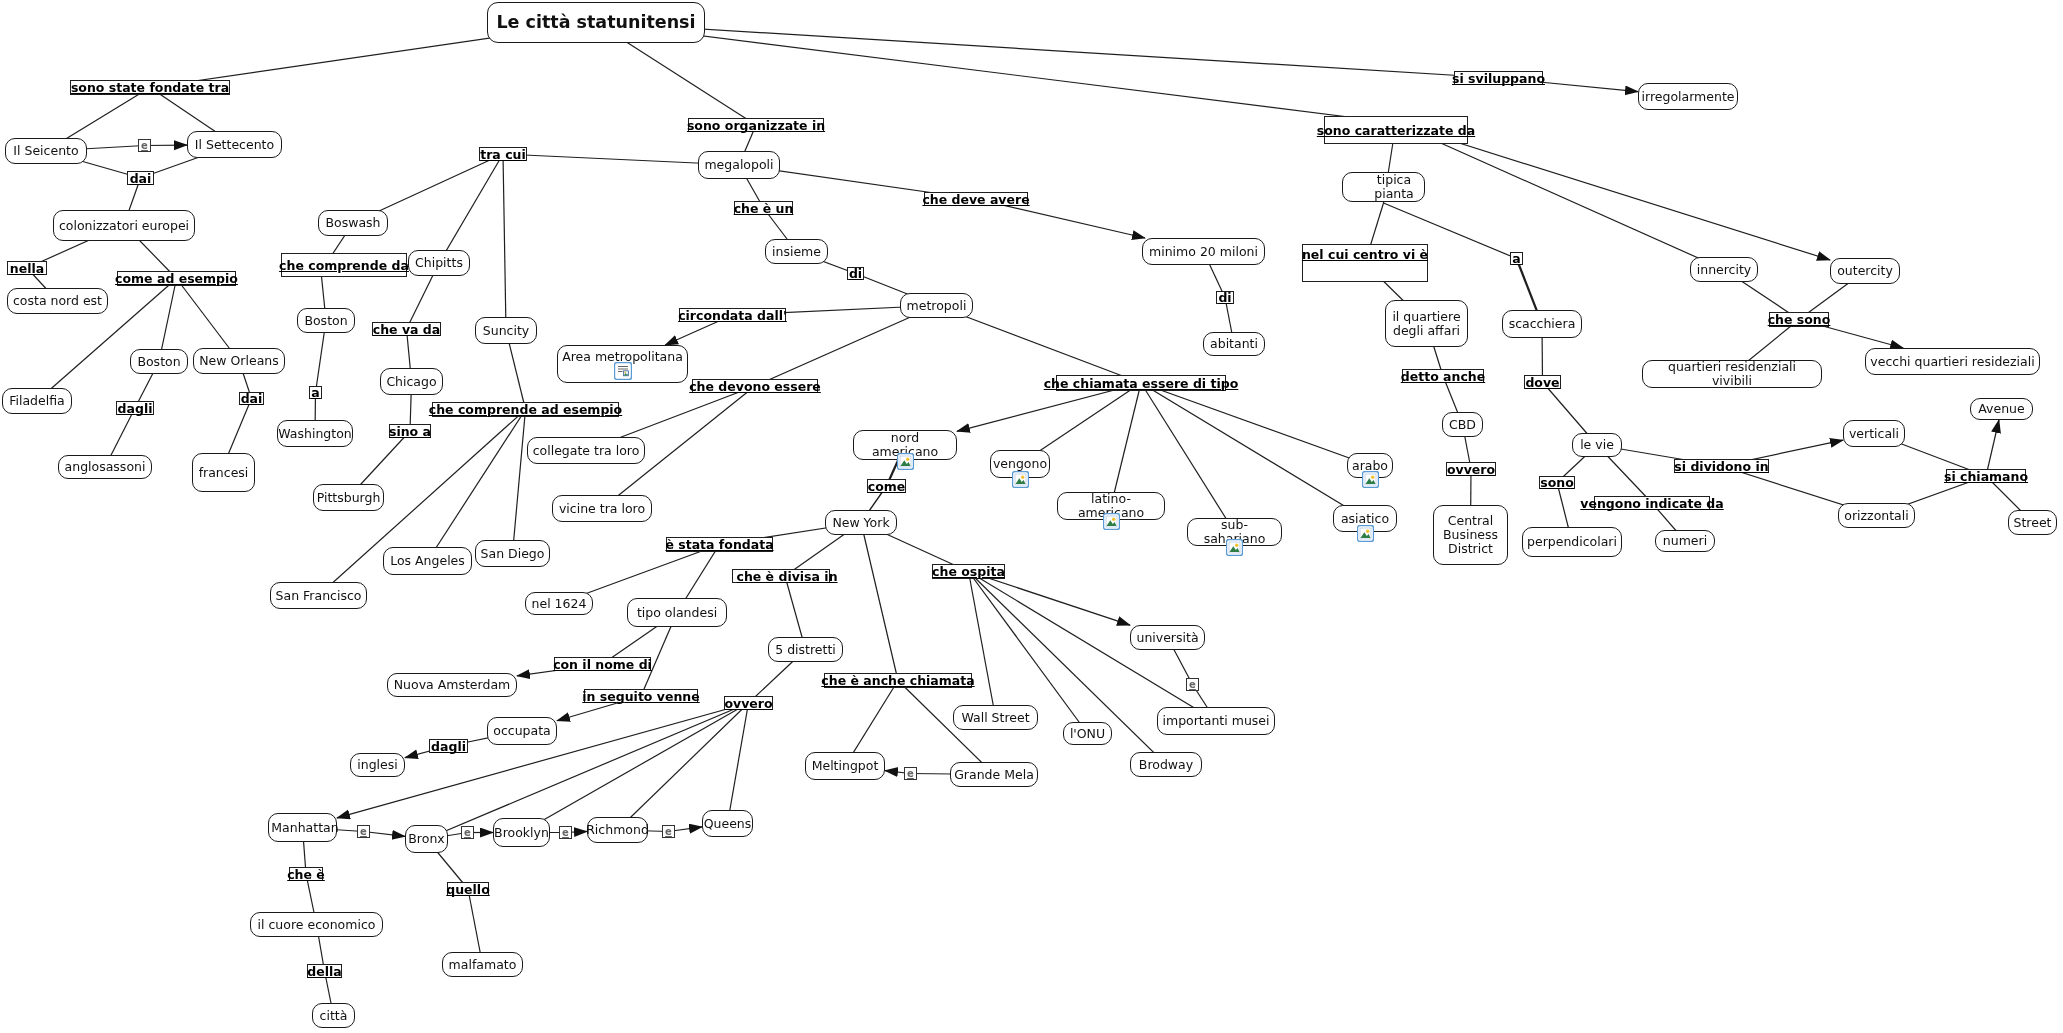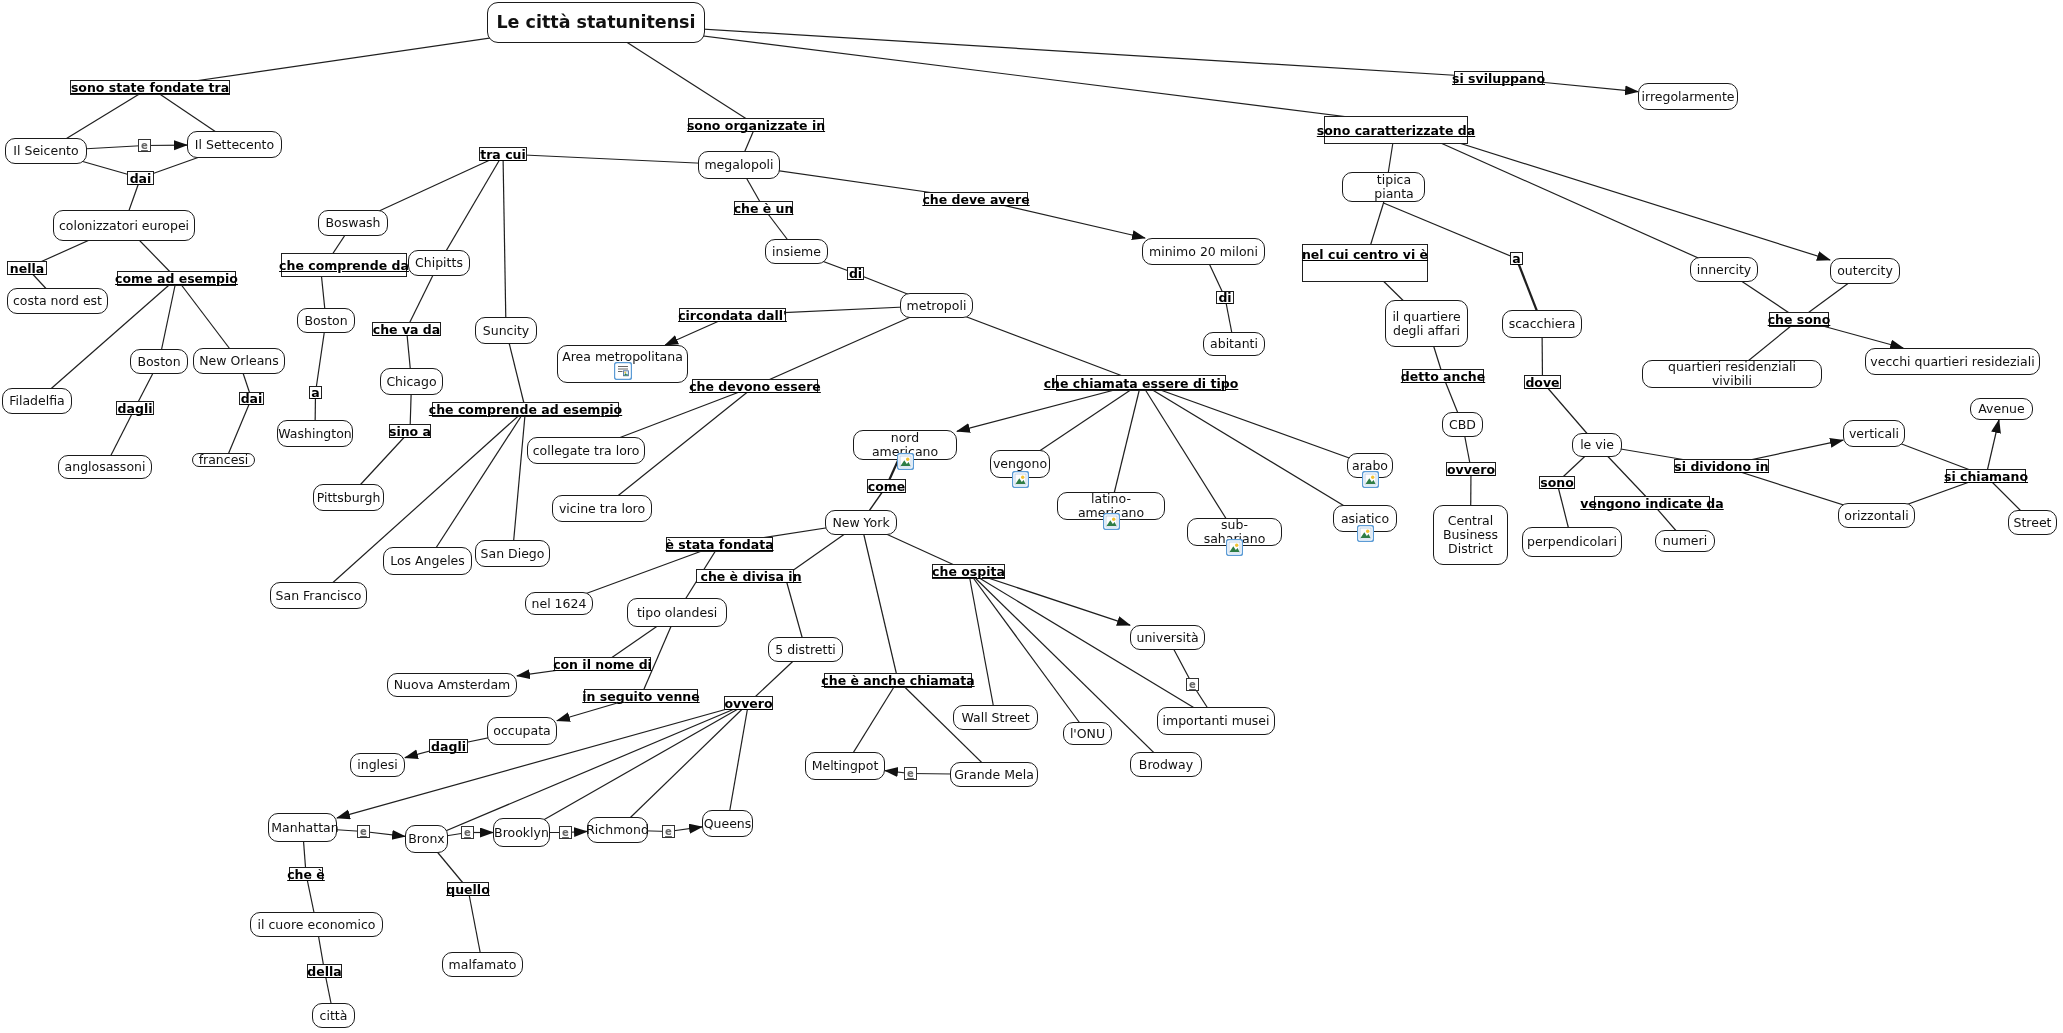--- a/index.html
+++ b/index.html
@@ -168,21 +168,21 @@
     </svg>
     <div class="node big" style="left: 487px; top: 2px; width: 218px; height: 41px;">Le città statunitensi</div>
     <div class="node" style="left: 5px; top: 138px; width: 82px; height: 26px;">Il Seicento</div>
     <div class="node" style="left: 187px; top: 131px; width: 95px; height: 27px;">Il Settecento</div>
     <div class="node" style="left: 53px; top: 210px; width: 142px; height: 31px;">colonizzatori europei</div>
     <div class="node" style="left: 7px; top: 288px; width: 101px; height: 26px;">costa nord est</div>
     <div class="node" style="left: 2px; top: 388px; width: 70px; height: 26px;">Filadelfia</div>
     <div class="node" style="left: 130px; top: 349px; width: 58px; height: 25px;">Boston</div>
     <div class="node" style="left: 193px; top: 348px; width: 92px; height: 26px;">New Orleans</div>
     <div class="node" style="left: 58px; top: 455px; width: 94px; height: 24px;">anglosassoni</div>
-    <div class="node" style="left: 192px; top: 453px; width: 63px; height: 14px;">francesi</div>
+    <div class="node" style="left: 192px; top: 453px; width: 63px; height: 39px;">francesi</div>
     <div class="node" style="left: 318px; top: 210px; width: 70px; height: 26px;">Boswash</div>
     <div class="node" style="left: 408px; top: 250px; width: 62px; height: 26px;">Chipitts</div>
     <div class="node" style="left: 475px; top: 317px; width: 62px; height: 27px;">Suncity</div>
     <div class="node" style="left: 297px; top: 308px; width: 58px; height: 25px;">Boston</div>
     <div class="node" style="left: 380px; top: 368px; width: 63px; height: 27px;">Chicago</div>
     <div class="node" style="left: 277px; top: 420px; width: 76px; height: 27px;">Washington</div>
     <div class="node" style="left: 313px; top: 484px; width: 71px; height: 27px;">Pittsburgh</div>
     <div class="node" style="left: 698px; top: 151px; width: 82px; height: 28px;">megalopoli</div>
     <div class="node" style="left: 765px; top: 239px; width: 63px; height: 25px;">insieme</div>
     <div class="node" style="left: 900px; top: 293px; width: 73px; height: 25px;">metropoli</div>
@@ -297,21 +297,21 @@
     <div class="lp" style="left: 688px; top: 118px; width: 136px; height: 14px;">sono organizzate in</div>
     <div class="lp" style="left: 734px; top: 201px; width: 59px; height: 14px;">che è un</div>
     <div class="lp" style="left: 847px; top: 267px; width: 17px; height: 13px;">di</div>
     <div class="lp" style="left: 679px; top: 308px; width: 107px; height: 14px;">circondata dall'</div>
     <div class="lp" style="left: 692px; top: 379px; width: 126px; height: 14px;">che devono essere</div>
     <div class="lp" style="left: 924px; top: 192px; width: 104px; height: 14px;">che deve avere</div>
     <div class="lp" style="left: 1216px; top: 291px; width: 18px; height: 13px;">di</div>
     <div class="lp" style="left: 1056px; top: 375px; width: 170px; height: 16px;">che chiamata essere di tipo</div>
     <div class="lp" style="left: 867px; top: 479px; width: 39px; height: 14px;">come</div>
     <div class="lp" style="left: 666px; top: 537px; width: 107px; height: 15px;">è stata fondata</div>
-    <div class="lp" style="left: 696px; top: 569px; width: 98px; height: 14px; padding-left: 12px;">che è divisa in</div>
+    <div class="lp" style="left: 732px; top: 569px; width: 98px; height: 14px; padding-left: 12px;">che è divisa in</div>
     <div class="lp" style="left: 554px; top: 657px; width: 97px; height: 14px;">con il nome di</div>
     <div class="lp" style="left: 584px; top: 689px; width: 114px; height: 14px;">in seguito venne</div>
     <div class="lp" style="left: 429px; top: 739px; width: 39px; height: 14px;">dagli</div>
     <div class="lp" style="left: 724px; top: 696px; width: 49px; height: 14px;">ovvero</div>
     <div class="lp" style="left: 824px; top: 673px; width: 148px; height: 15px;">che è anche chiamata</div>
     <div class="lp" style="left: 932px; top: 564px; width: 73px; height: 15px;">che ospita</div>
     <div class="lp" style="left: 289px; top: 867px; width: 34px; height: 14px;">che è</div>
     <div class="lp" style="left: 307px; top: 964px; width: 35px; height: 14px;">della</div>
     <div class="lp" style="left: 447px; top: 882px; width: 42px; height: 14px;">quello</div>
     <div class="lp" style="left: 1454px; top: 71px; width: 89px; height: 14px;">si sviluppano</div>

